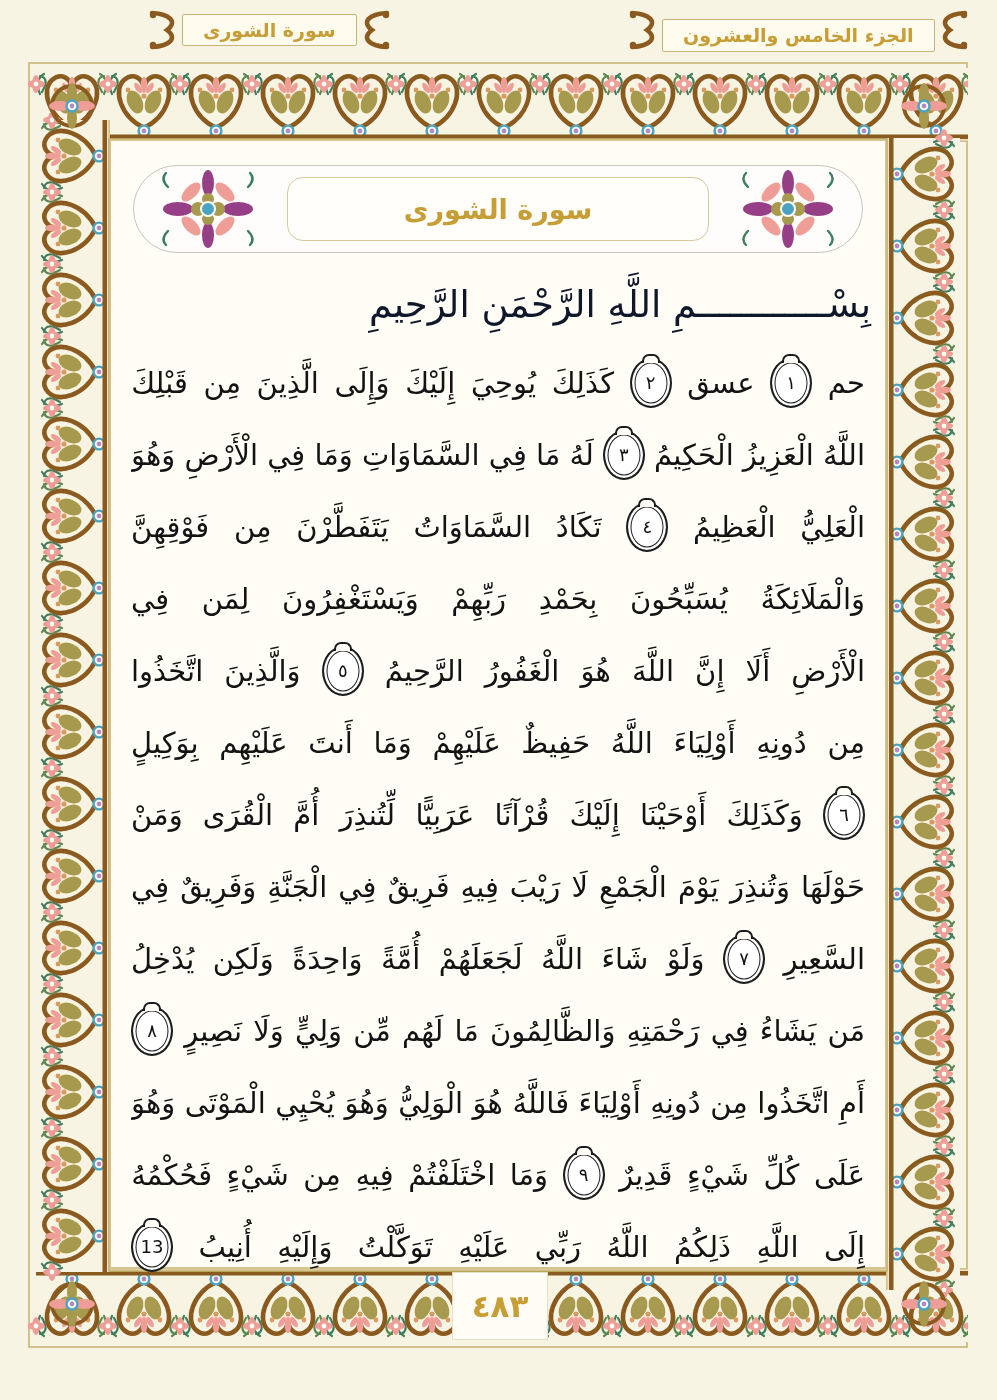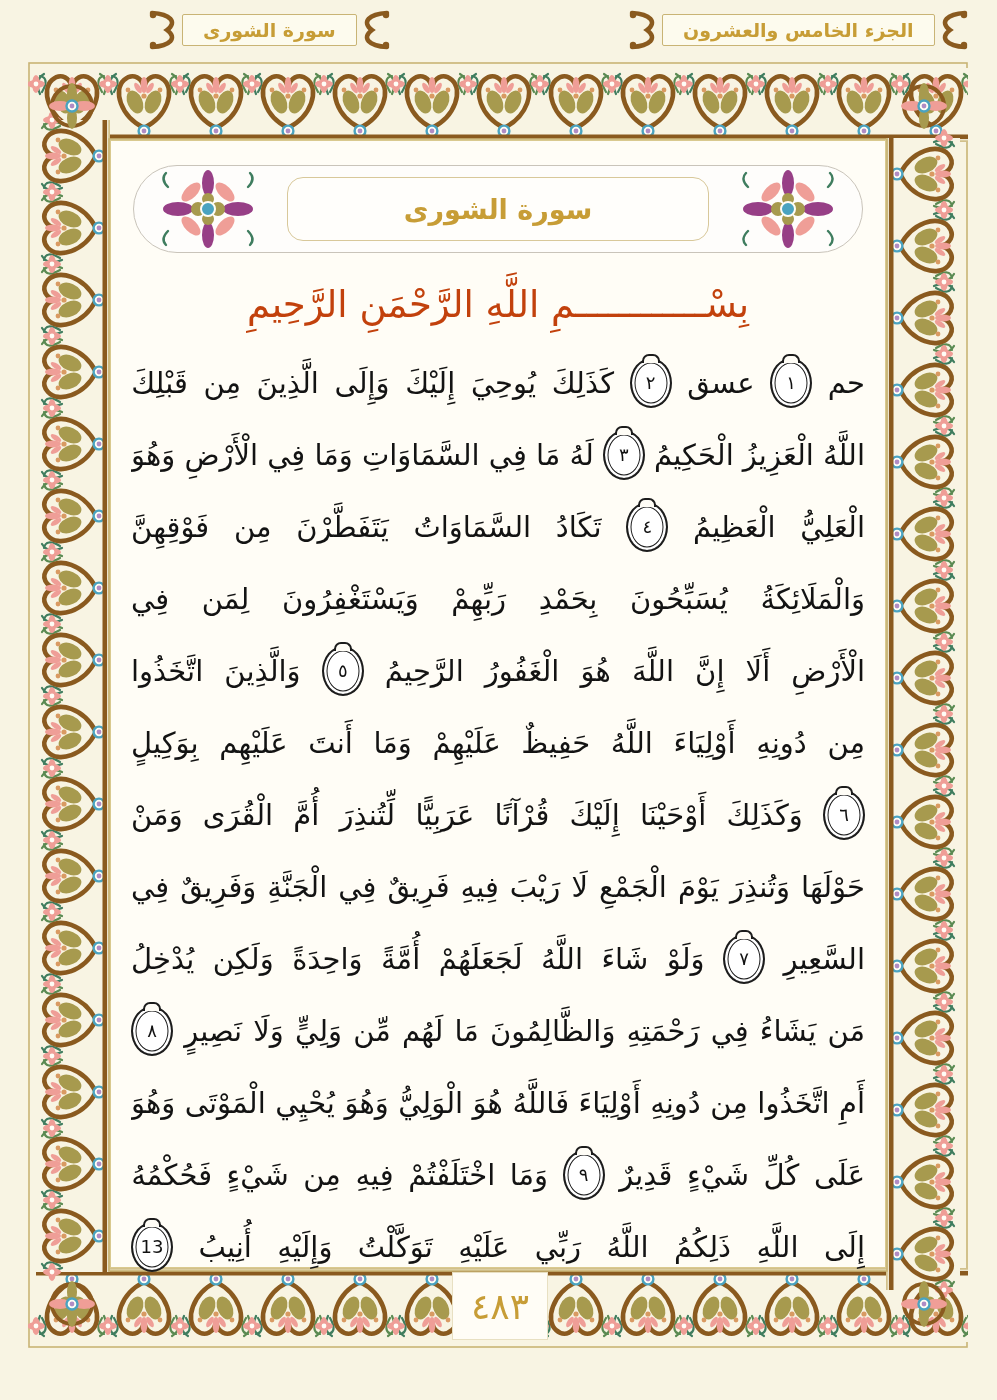--- a/index.html
+++ b/index.html
@@ -4,21 +4,21 @@
 <style>
   html,body{margin:0;padding:0;}
   body{
     width:997px;height:1400px;position:relative;overflow:hidden;
     background:#f8f4e3;
     font-family:"DejaVu Sans",sans-serif;
   }
   
   .banner{position:absolute;top:8px;display:flex;align-items:center;gap:0;}
   .banner-left{left:148px;}
-  .banner-right{left:628px;}
+  .banner-right{left:628px;align-items:flex-end;}
   .banner-box{
     border:1px solid #c9b475;background:#fdfbee;
     padding:5px 20px;border-radius:2px;
     color:#c79d36;font-size:19px;font-weight:bold;line-height:1.1;
     box-shadow:0 0 0 2px #f8f4e3;
     white-space:nowrap;
   }
   .bracket{width:34px;height:44px;flex:0 0 auto;}
   
   .frame-svg{position:absolute;left:28px;top:62px;}
@@ -39,22 +39,22 @@
   .title-cartouche{
     flex:1;margin:0 26px;height:62px;max-width:420px;
     border:1.5px solid #d8c89a;border-radius:16px;background:#fffefb;
     display:flex;align-items:center;justify-content:center;
   }
   .title-cartouche span{
     color:#c79d36;font-size:27px;font-weight:bold;letter-spacing:1px;
   }
   
   .bismillah{
-    text-align:center;margin-top:14px;height:76px;
-    font-size:37px;color:#c2410c;line-height:76px;white-space:nowrap;
+    margin-top:14px;height:76px;
+    font-size:37px;color:#0f172a;line-height:76px;white-space:nowrap;
   }
   
   .quran{padding:4px 6px 0 6px;}
   .quran-line{
     height:72px;display:flex;direction:rtl;align-items:center;
     justify-content:space-between;font-size:29px;color:#131313;
     white-space:nowrap;overflow:hidden;
   }
   .quran-word{flex:0 0 auto;}
   .ayah-medallion{
@@ -68,21 +68,21 @@
     width:14px;height:7px;border:2px solid #1c1c1c;border-bottom:none;
     border-radius:7px 7px 0 0;background:#fffdf6;
   }
   .ayah-num{font-size:18px;color:#111;line-height:1;}
   
   .page-plaque{
     position:absolute;left:452px;top:1272px;width:94px;height:66px;
     background:#fffdf6;border:1px solid #e8e0c2;
     display:flex;align-items:center;justify-content:center;
   }
-  .page-plaque span{color:#c79d36;font-size:36px;font-weight:normal;}
+  .page-plaque span{color:#c79d36;font-size:31px;font-weight:bold;}
 </style>
 </head>
 <body>
 
 <div class="banner banner-left">
   <svg class="bracket" viewBox="0 0 34 44">
     <path d="M30,5 C12,6 4,14 15,22 C4,30 12,38 30,39" fill="none" stroke="#8a5a1f" stroke-width="4.5" stroke-linecap="round"></path>
     <circle cx="29" cy="7" r="3.2" fill="#8a5a1f"></circle>
       <circle cx="29" cy="37" r="3.2" fill="#8a5a1f"></circle>
   </svg>

